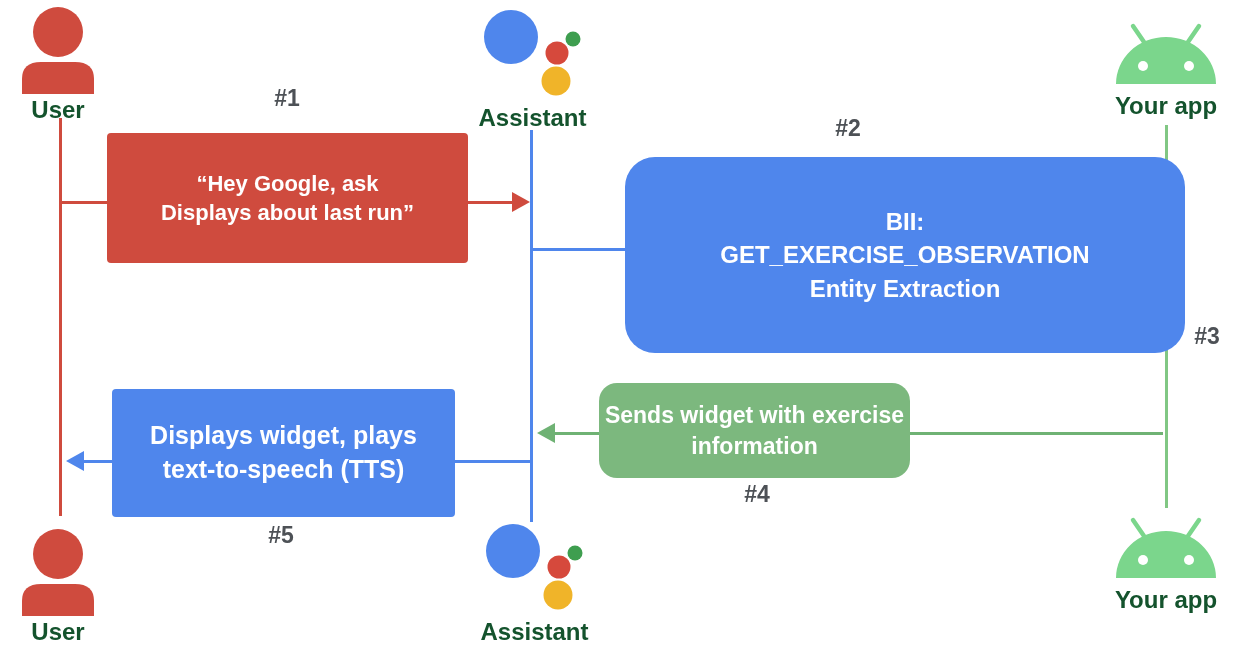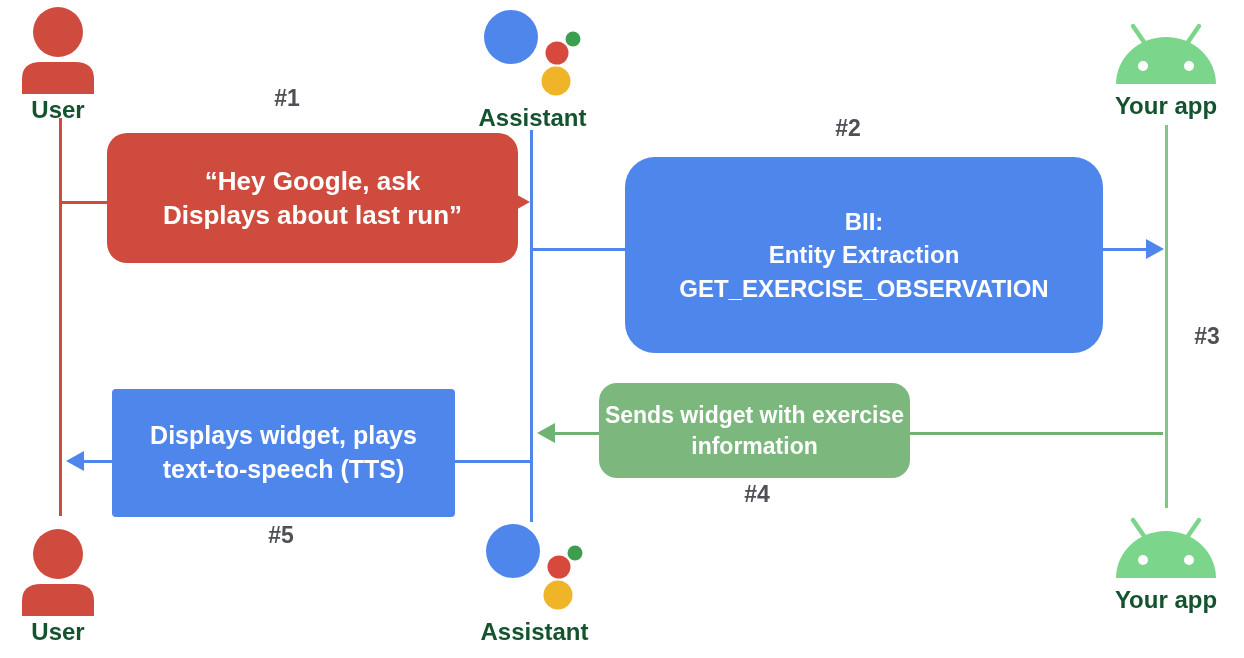--- a/index.html
+++ b/index.html
@@ -27,22 +27,22 @@
 
   .msg-box {
     position:absolute; z-index:2; color:#ffffff; font-weight:bold;
     display:flex; flex-direction:column; align-items:center; justify-content:center;
     text-align:center;
   }
   .msg-box.red   { background:#cf4b3e; }
   .msg-box.blue  { background:#4f86ec; }
   .msg-box.green { background:#7cb87e; }
 
-  #box1 { left:107px; top:133px; width:411px; height:130px; border-radius:20px; font-size:26px; line-height:1.32; }
-  #box2 { left:625px; top:157px; width:478px; height:196px; border-radius:30px; font-size:24px; line-height:1.4; }
+  #box1 { left:107px; top:133px; width:361px; height:130px; border-radius:4px; font-size:22px; line-height:1.32; }
+  #box2 { left:625px; top:157px; width:560px; height:196px; border-radius:30px; font-size:24px; line-height:1.4; }
   #box4 { left:599px; top:383px; width:311px; height:95px;  border-radius:18px; font-size:23px; line-height:1.32; }
   #box5 { left:112px; top:389px; width:343px; height:128px; border-radius:4px; font-size:25px; line-height:1.35; }
 
   .step-label {
     position:absolute; z-index:3; font-weight:bold; font-size:23px; color:#4d5156;
     transform:translate(-50%,-50%); white-space:nowrap;
   }
 
   .actor { position:absolute; z-index:3; display:flex; flex-direction:column; align-items:center; }
   .actor-label { font-weight:bold; font-size:24px; color:#14532d; white-space:nowrap; }
@@ -70,22 +70,22 @@
   <div class="arrow-line blue" style="left:84px; top:460px; width:446px;"></div>
   <div class="arrowhead left blue" style="left:66px; top:451px;"></div>
 
   <div class="msg-box red" id="box1">
     <div>“Hey Google, ask</div>
     <div>Displays about last run”</div>
   </div>
 
   <div class="msg-box blue" id="box2">
     <div>BII:</div>
+    <div>GET_EXERCISE_OBSERVATION</div>
     <div>Entity Extraction</div>
-    <div>GET_EXERCISE_OBSERVATION</div>
   </div>
 
   <div class="msg-box green" id="box4">
     <div>Sends widget with exercise</div>
     <div>information</div>
   </div>
 
   <div class="msg-box blue" id="box5">
     <div>Displays widget, plays</div>
     <div>text-to-speech (TTS)</div>

